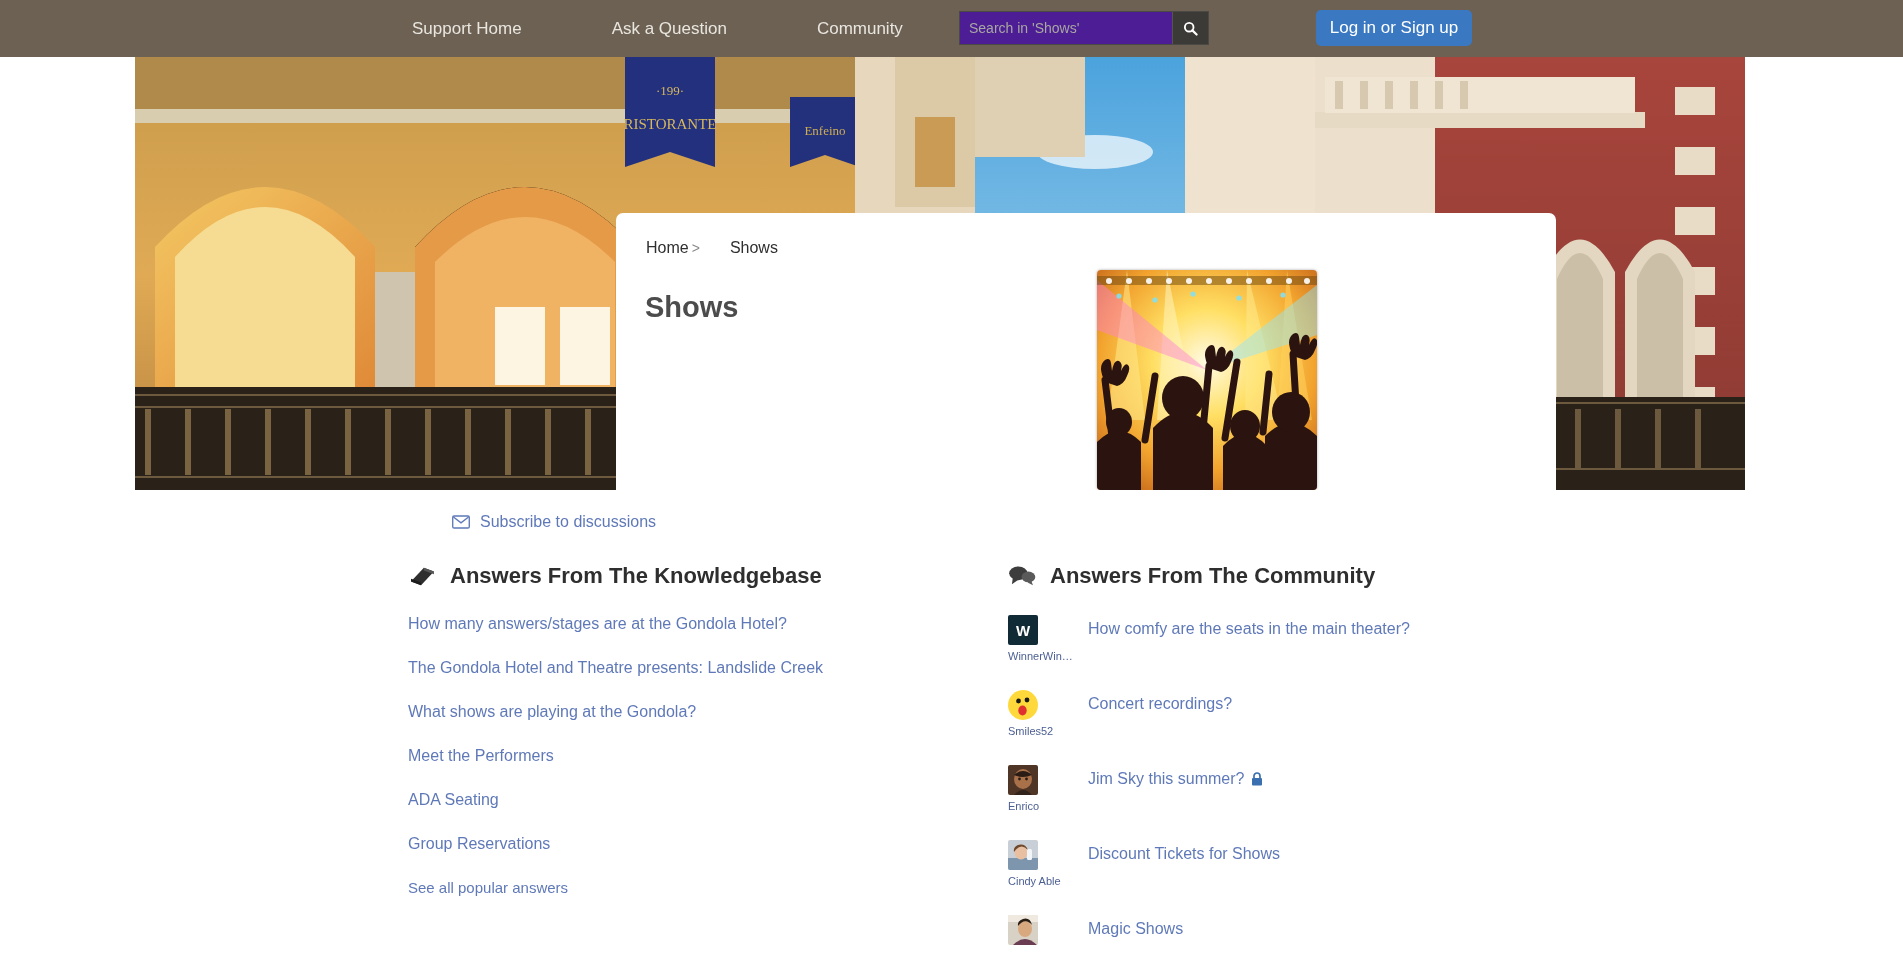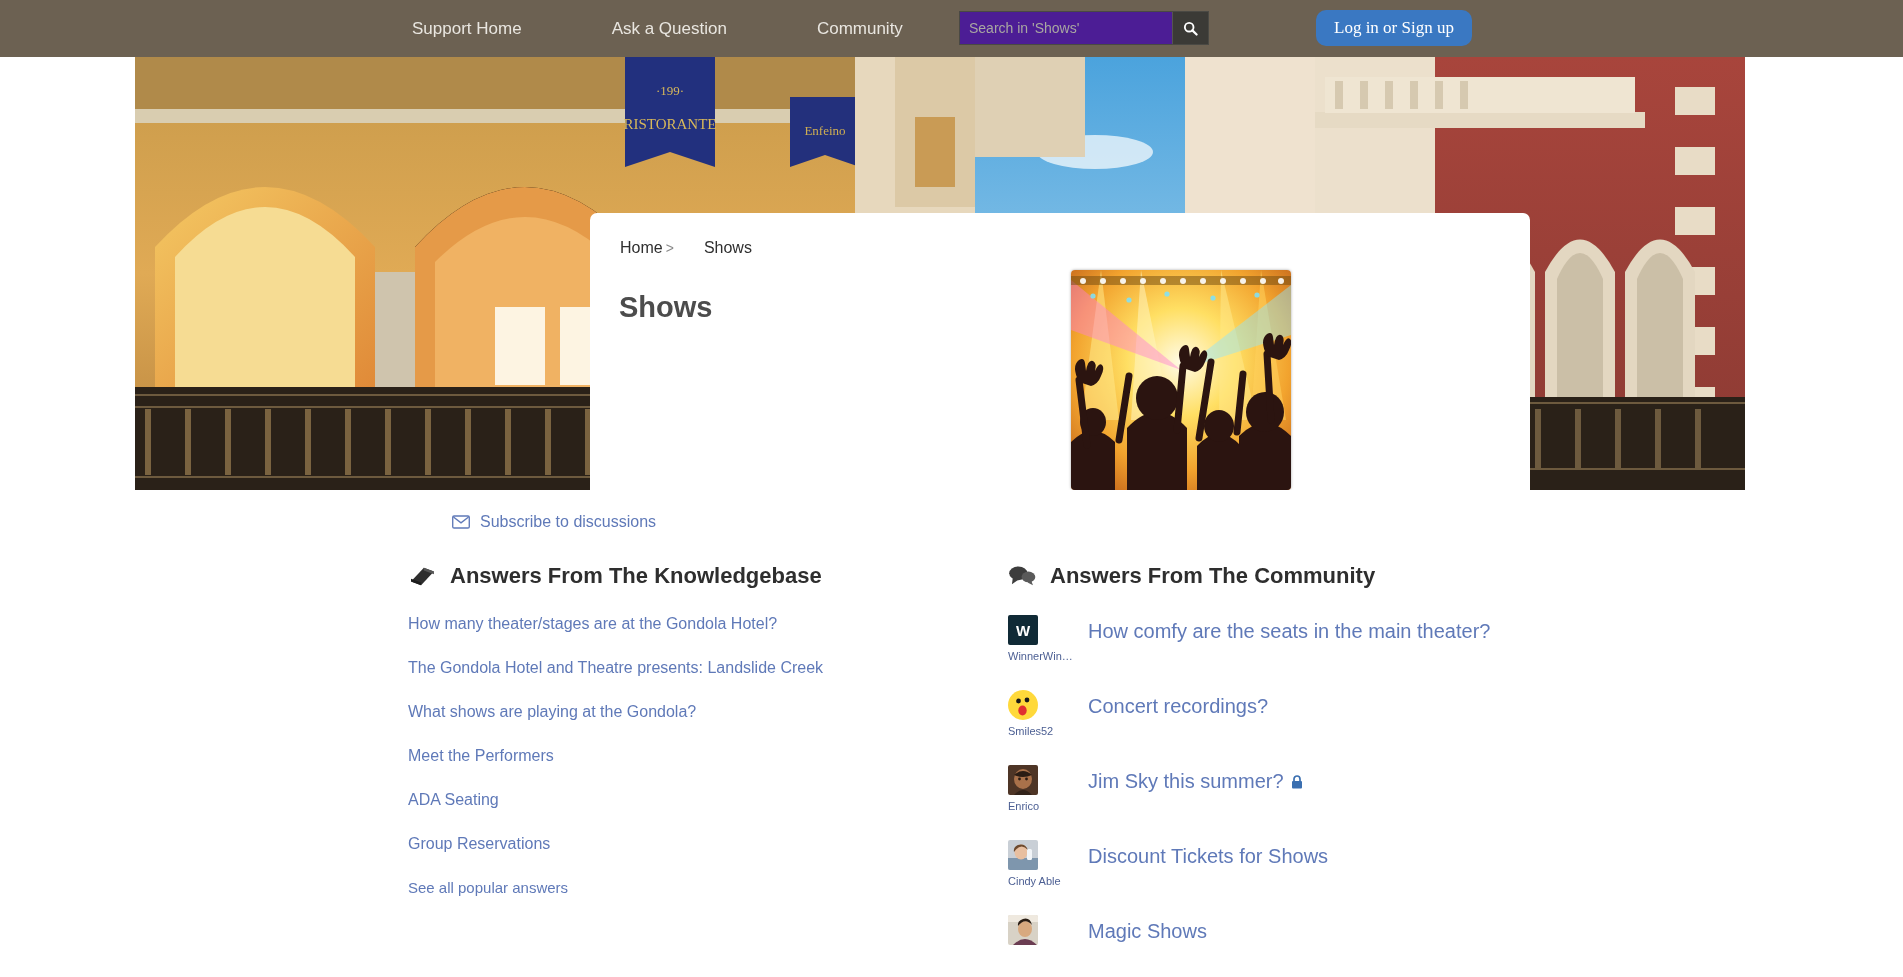--- a/index.html
+++ b/index.html
@@ -39,35 +39,35 @@
   .search-input::placeholder { color: #a9a7a2; }
   .search-btn {
     width: 36px; background: #3b3a36; border: 0; border-left: 1px solid #565550;
     color: #ffffff; cursor: pointer; display: flex;
     align-items: center; justify-content: center;
   }
   .login-btn {
     position: absolute; left: 1316px; top: 10px;
     width: 156px; height: 36px;
     background: #3a78c2; color: #ffffff;
-    border: 0; border-radius: 10px; cursor: pointer;
-    font-size: 17px; font-family: Liberation Serif, serif;
+    border: 0; border-radius: 5px; cursor: pointer;
+    font-size: 17px; font-family: Liberation Sans, sans-serif;
   }
 
   
   .hero {
     position: absolute; left: 135px; top: 57px;
     width: 1610px; height: 433px;
     overflow: hidden;
     text-align: right;
   }
   .hero svg { display: block; width: 1610px; height: 433px; }
 
   .hero-card {
-    position: absolute; left: 455px; top: 156px;
+    position: absolute; left: 481px; top: 156px;
     width: 940px; height: 288px;
     background: #ffffff; border-radius: 7px;
   }
   .breadcrumb {
     position: absolute; left: 30px; top: 26px;
     font-size: 16px; color: #2f2f2f;
     display: flex; align-items: baseline;
   }
   .crumb-home { color: #2f2f2f; text-decoration: none; cursor: pointer; }
   .crumb-sep { color: #8a8a8a; margin: 0 30px 0 3px; font-size: 14px; }
@@ -119,21 +119,21 @@
   .c-avatar {
     width: 30px; height: 30px; border-radius: 2px;
     overflow: hidden; display: block;
   }
   .c-avatar svg { display: block; width: 30px; height: 30px; }
   .c-user {
     display: block; font-size: 11px; color: #4c5f93;
     margin-top: 5px; white-space: nowrap; cursor: pointer;
   }
   .c-title {
-    color: #5f79b8; font-size: 20px; text-decoration: none;
+    color: #5f79b8; font-size: 16px; text-decoration: none;
     margin-top: 5px; display: inline-flex; align-items: center; gap: 7px;
     cursor: pointer;
   }
 </style>
 </head>
 <body>
 
 <div class="topnav">
   <div class="nav-links">
     <a class="nav-link">Support Home</a>
@@ -397,21 +397,21 @@
 <div class="col-left">
   <div class="section-head">
     <svg width="28" height="22" viewBox="0 0 30 24">
       <path d="M3 18 L17 3 L28 7 L14 22 Z" fill="#2e2e2e"></path>
       <path d="M3 18 L14 22 L14 19 L3 15 Z" fill="#1d1d1d"></path>
       <path d="M17 3 L28 7 L28 10 L17 6 Z" fill="#555555"></path>
     </svg>
     <h2 class="section-title">Answers From The Knowledgebase</h2>
   </div>
 
-  <a class="kb-link">How many theater/stages are at the Gondola Hotel?</a>
+  <a class="kb-link">How many answers/stages are at the Gondola Hotel?</a>
   <a class="kb-link">The Gondola Hotel and Theatre presents: Landslide Creek</a>
   <a class="kb-link">What shows are playing at the Gondola?</a>
   <a class="kb-link">Meet the Performers</a>
   <a class="kb-link">ADA Seating</a>
   <a class="kb-link">Group Reservations</a>
   <a class="kb-more">See all popular answers</a>
 </div>
 
 <div class="col-right">
   <div class="section-head">

